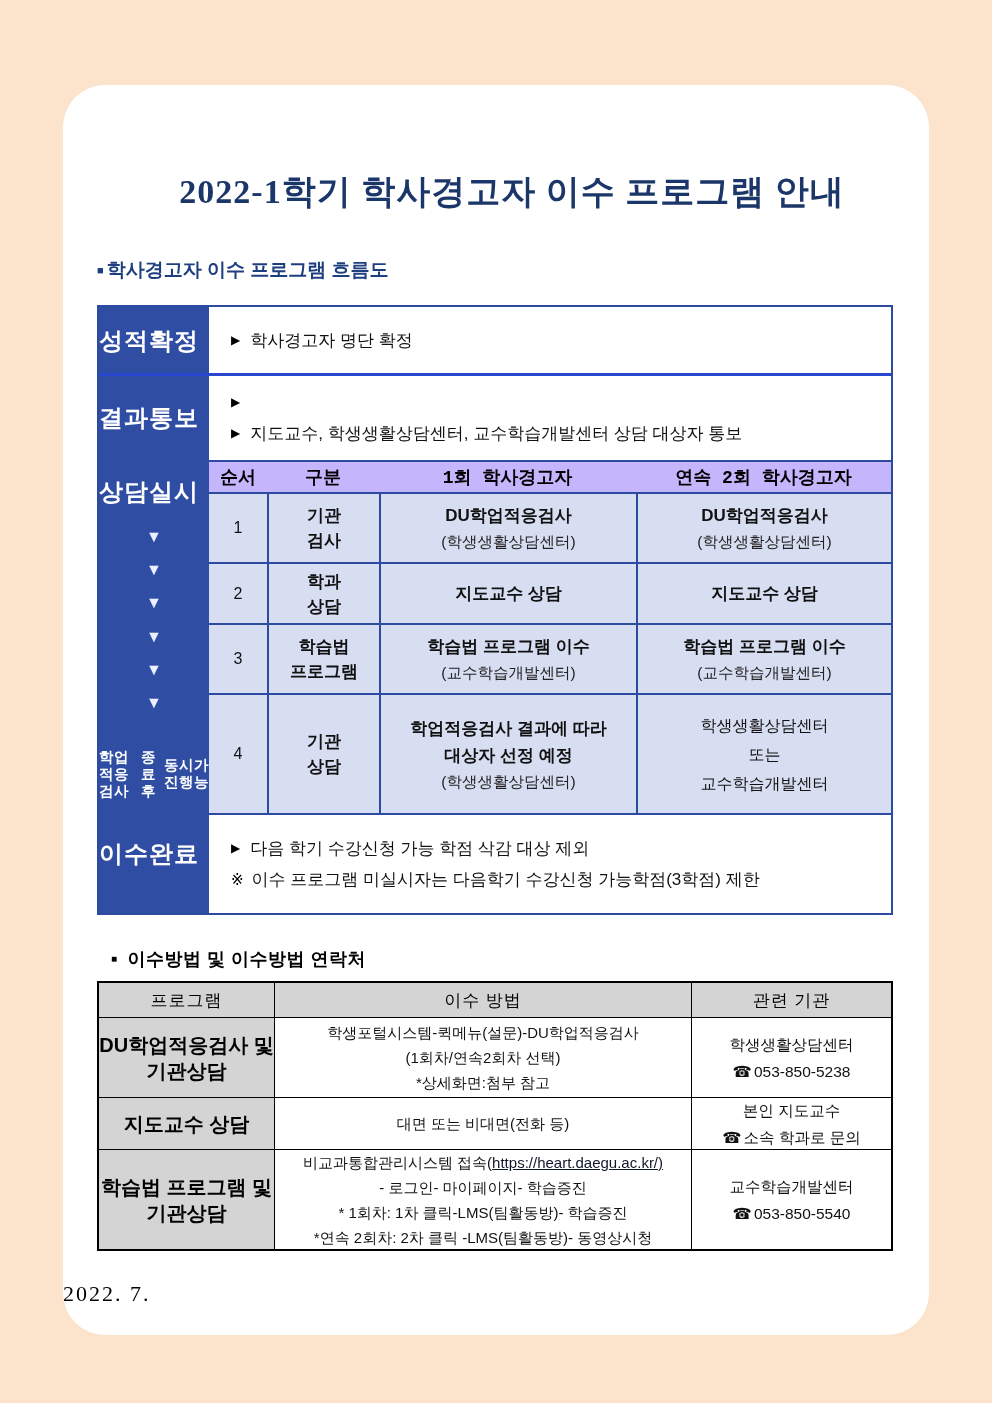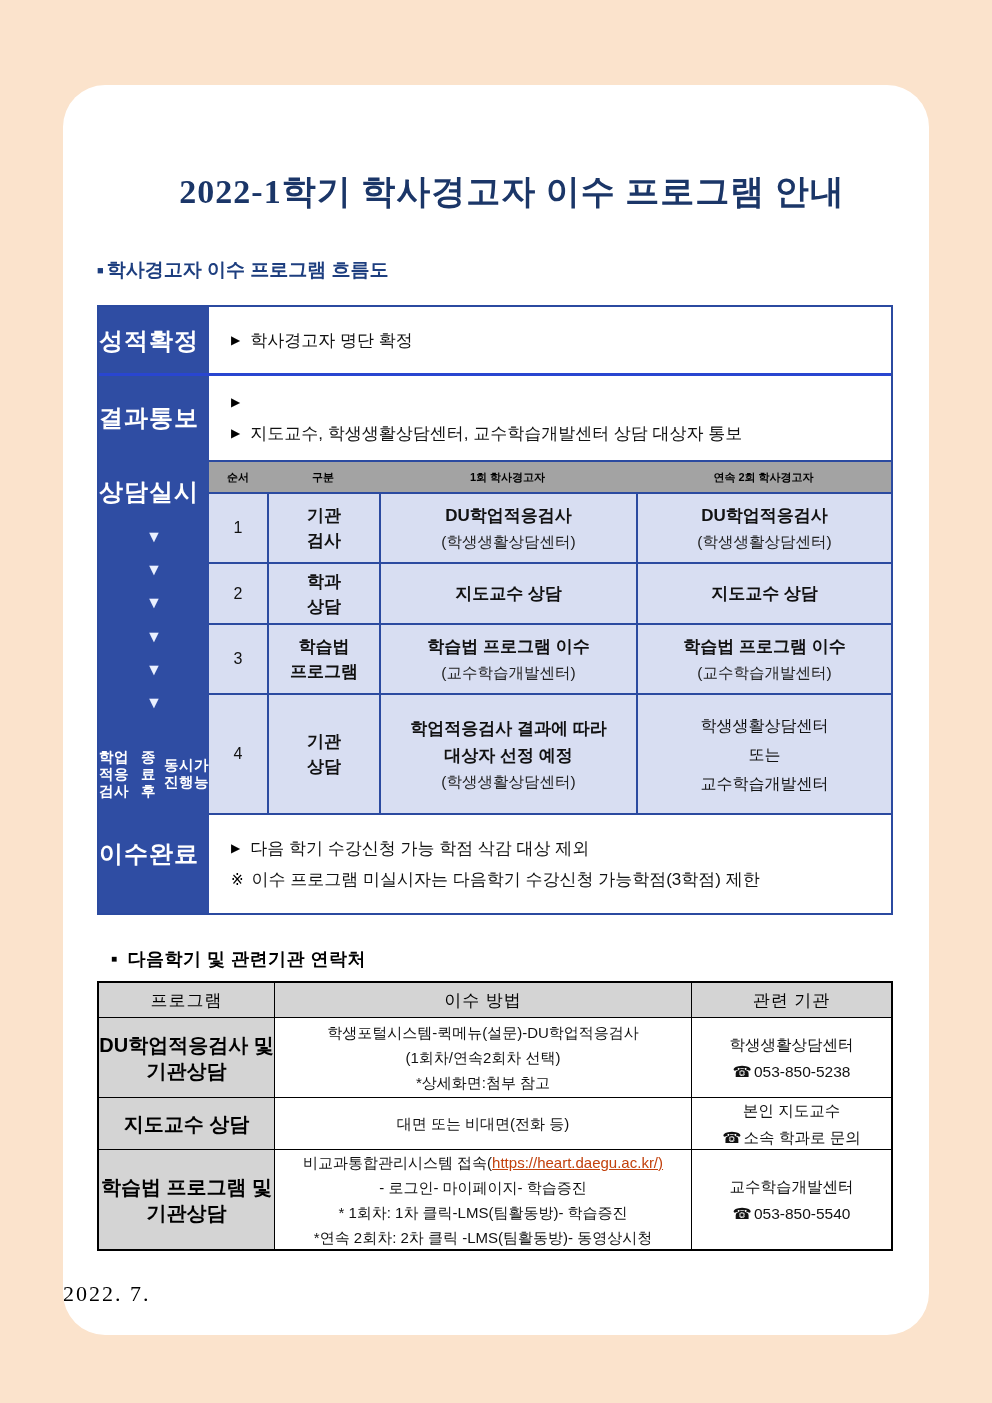--- a/index.html
+++ b/index.html
@@ -81,22 +81,22 @@
     grid-template-rows:30px 70px 61px 70px 120px;
     border-top:2px solid #2B4AA0;border-bottom:2px solid #2B4AA0;
     box-sizing:border-box;background:#fff;
   }
   .it-cell{
     background:#D8DEF2;border-left:2px solid #2B4AA0;border-top:2px solid #2B4AA0;
     display:flex;flex-direction:column;align-items:center;justify-content:center;
     text-align:center;
   }
   .it-cell.c0{border-left:none;}
-  .it-head{background:#a3a3a3;border-left:none;border-top:none;
-    font-weight:bold;font-size:11px;color:#000;}
+  .it-head{background:#c4b5fd;border-left:none;border-top:none;
+    font-weight:bold;font-size:18px;color:#000;font-family:Liberation Mono, monospace;}
   .num{font-size:16px;color:#111;}
   .cat-line{font-weight:bold;font-size:17px;line-height:25px;color:#111;}
   .cell-main{font-weight:bold;font-size:17px;line-height:27px;color:#111;}
   .cell-sub{font-size:15.5px;line-height:25px;color:#222;}
   .cell-plain{font-size:16px;line-height:29px;color:#111;}
   .cell-line:empty,.cat-line:empty{display:none;}
   
   .contact-table{
     position:absolute;left:34px;top:896px;width:796px;
     display:grid;grid-template-columns:175px 417px 200px;
@@ -108,21 +108,21 @@
     display:flex;flex-direction:column;align-items:center;justify-content:center;
     text-align:center;background:#fff;
   }
   .ct-cell.c0{border-left:none;}
   .ct-head{border-top:none;background:#D4D4D4;font-size:17px;font-weight:500;color:#000;letter-spacing:1px;}
   .ct-prog{background:#D4D4D4;font-weight:600;font-size:20px;line-height:26px;color:#000;}
   .ct-method{font-size:15px;line-height:25px;color:#111;}
   .ct-org{font-size:15.5px;line-height:27px;color:#111;}
   .ct-method .m-line{display:block;}
   .m-line:empty{display:none;}
-  a.sys-link{color:#c2410c;text-decoration:underline;}
+  a.sys-link{color:#0f172a;text-decoration:underline;}
   .phone-ic{margin-right:2px;}
   
   .footer-date{
     position:absolute;left:0;top:1196px;width:100%;text-align:left;
     font-family:"Liberation Serif","DejaVu Serif",serif;
     font-size:22px;color:#000;letter-spacing:2px;
   }
 </style>
 </head>
 <body>
@@ -275,21 +275,21 @@
       <div class="bullet-line">
         <span class="note-mark">※</span>
         <span>이수 프로그램 미실시자는 다음학기 수강신청 가능학점(3학점) 제한</span>
       </div>
     </div>
 
   </div>
 
   <div class="contact-heading">
     <span class="sq">■</span>
-    <span>다음학기 및 관련기관 연락처</span>
+    <span>이수방법 및 이수방법 연락처</span>
   </div>
 
   <div class="contact-table">
     <div class="ct-cell ct-head c0">프로그램</div>
     <div class="ct-cell ct-head">이수 방법</div>
     <div class="ct-cell ct-head">관련 기관</div>
 
     <div class="ct-cell ct-prog c0">
       <span class="m-line">DU학업적응검사 및</span>
       <span class="m-line">기관상담</span>

